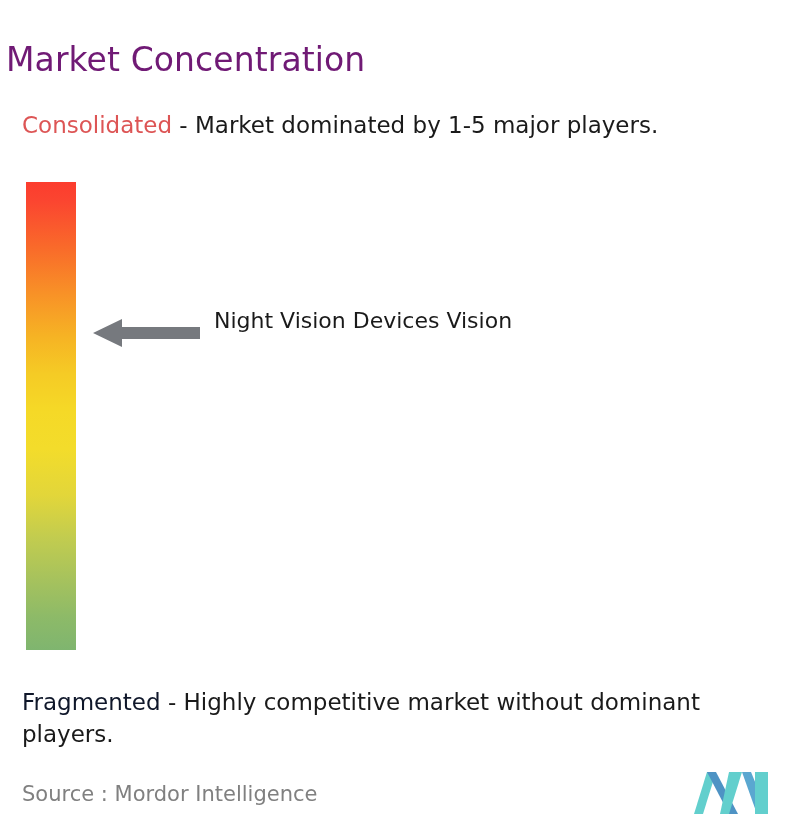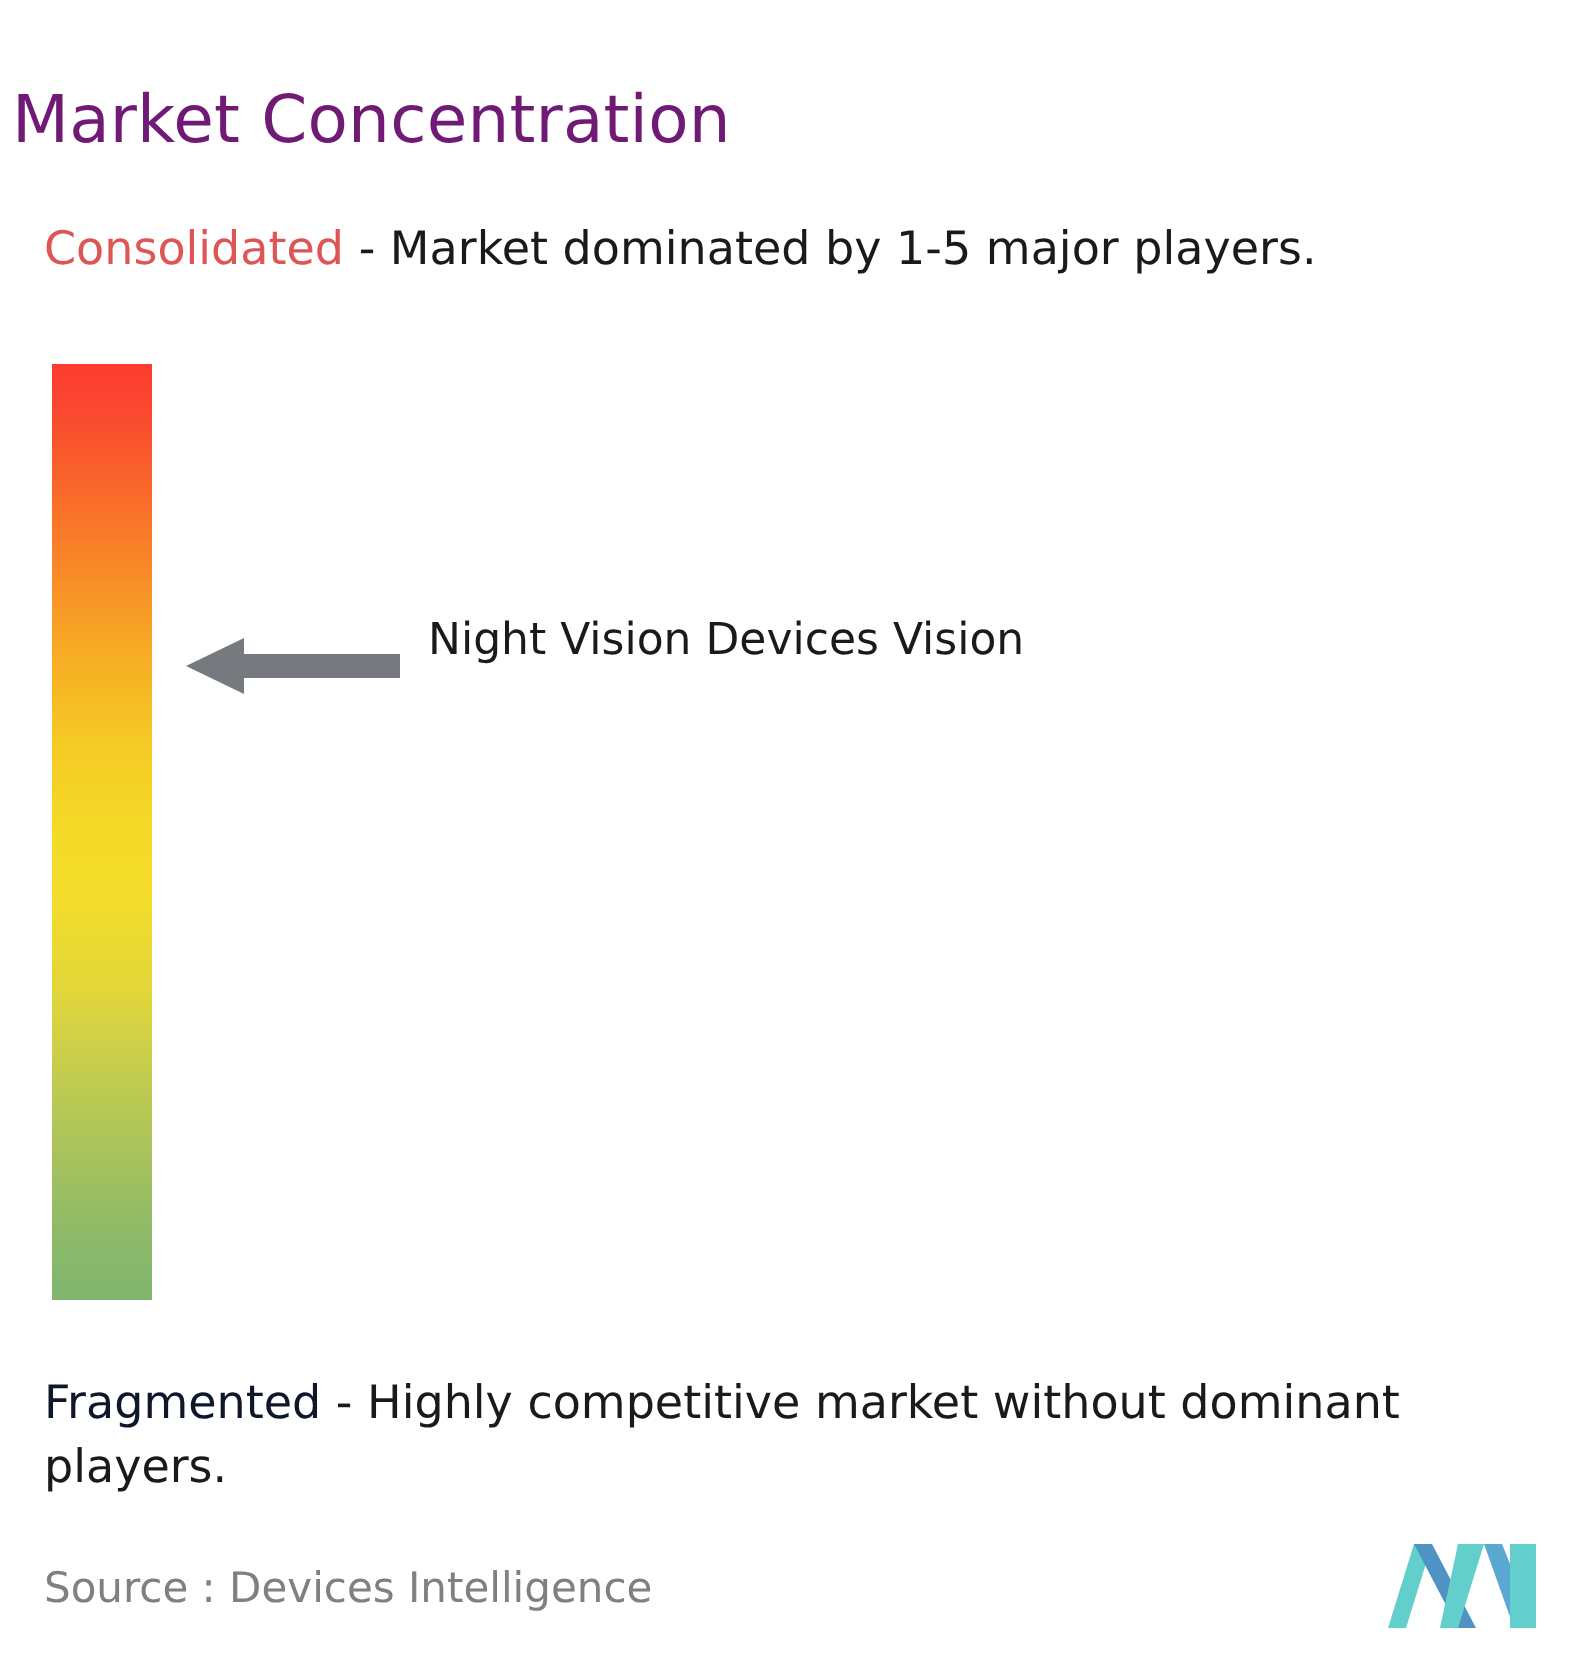--- a/index.html
+++ b/index.html
@@ -142,21 +142,21 @@
 <svg id="market-pointer" viewBox="0 0 108 30">
   <path d="M 108 9 L 30 9 L 30 1 L 1 15 L 30 29 L 30 21 L 108 21 Z" fill="#76797e"></path>
 </svg>
 
 <div id="pointer-label">Night Vision Devices Vision</div>
 
 <div id="legend-fragmented">
   <span class="keyword">Fragmented</span><span class="desc"> - Highly competitive market without dominant players.</span>
 </div>
 
-<div id="source-note">Source :  Devices Intelligence</div>
+<div id="source-note">Source :  Mordor Intelligence</div>
 
 <svg id="brand-logo" viewBox="0 0 74 50">
 
   <polygon points="0,46 13,4 22,4 9,46" fill="#62cfcd"></polygon>
 
   <polygon points="13,4 22,4 44,46 35,46" fill="#4e93c4"></polygon>
 
   <polygon points="35,4 48,4 35,46 26,46" fill="#62cfcd"></polygon>
 
   <polygon points="48,4 57,4 74,46 63,46" fill="#5aa7d0"></polygon>

